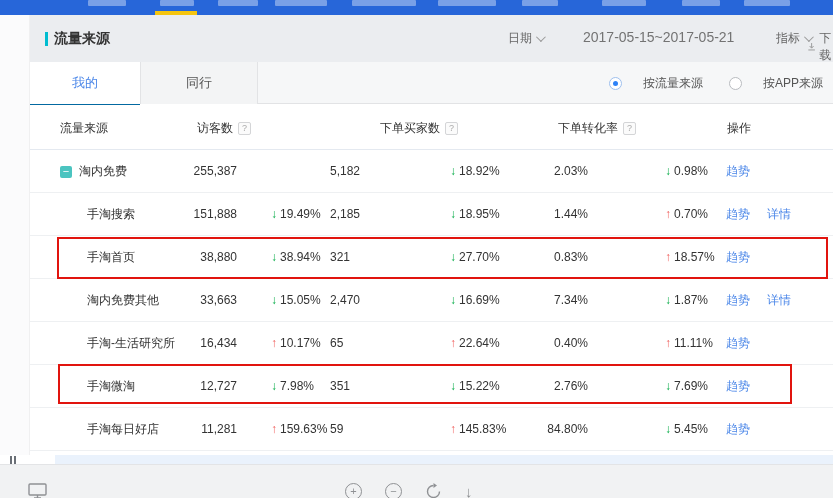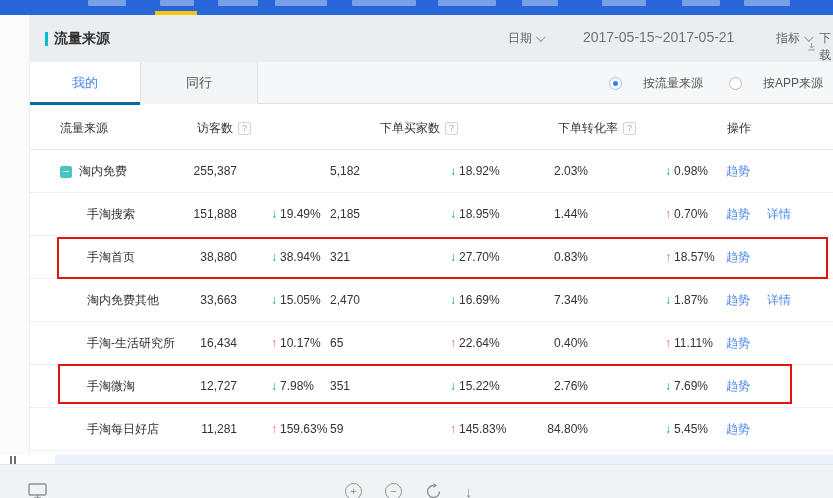--- a/index.html
+++ b/index.html
@@ -23,21 +23,21 @@
   .title-text { font-size:14px; font-weight:bold; color:#333; }
   .head-ctrl { position:absolute; top:15px; color:#666; font-size:12px; display:flex; align-items:center; gap:4px; cursor:pointer; }
   .ctrl-date-label { left:478px; }
   .ctrl-date-range { left:553px; top:14px; color:#737373; font-size:14px; }
   .ctrl-metric { left:715px;margin-left:31px; }
   .ctrl-download { left:778px; color:#666; }
   .caret { width:7px; height:7px; border-right:1px solid #999; border-bottom:1px solid #999; transform:rotate(45deg) translateY(-2px); display:inline-block; }
   
   .tabbar { position:relative; height:42px; background:#f6f7f8; border-bottom:1px solid #e2e3e5; }
   .tab { position:absolute; top:0; height:42px; line-height:42px; text-align:center; font-size:13px; cursor:pointer; }
-  .tab-mine { left:0; width:110px; background:#fff; color:#4a86e8; border-bottom:3px solid #0369a1; height:43px; }
+  .tab-mine { left:0; width:110px; background:#fff; color:#4a86e8; border-bottom:1px solid #0369a1; height:43px; }
   .tab-peer { left:110px; width:118px; background:#f3f4f5; color:#555; border-left:1px solid #e2e3e5; border-right:1px solid #e2e3e5; }
   .radio-group { position:absolute; right:10px; top:0; height:42px; display:flex; align-items:center; gap:26px; }
   .radio-item { display:flex; align-items:center; gap:21px; cursor:pointer; color:#555; }
   .radio-dot { width:13px; height:13px; border-radius:50%; border:1px solid #b9bcc0; background:#fff; position:relative; }
   .radio-dot.sel { border-color:#9fc0ee; }
   .radio-dot.sel::after { content:""; position:absolute; left:3px; top:3px; width:5px; height:5px; border-radius:50%; background:#2e82f7; }
   
   .thead { position:relative; height:46px; border-bottom:1px solid #e4e9f0; }
   .th { position:absolute; top:16px; color:#333; display:flex; align-items:center; gap:5px; }
   .help { display:inline-block; width:13px; height:13px; line-height:11px; text-align:center; font-size:9px;

